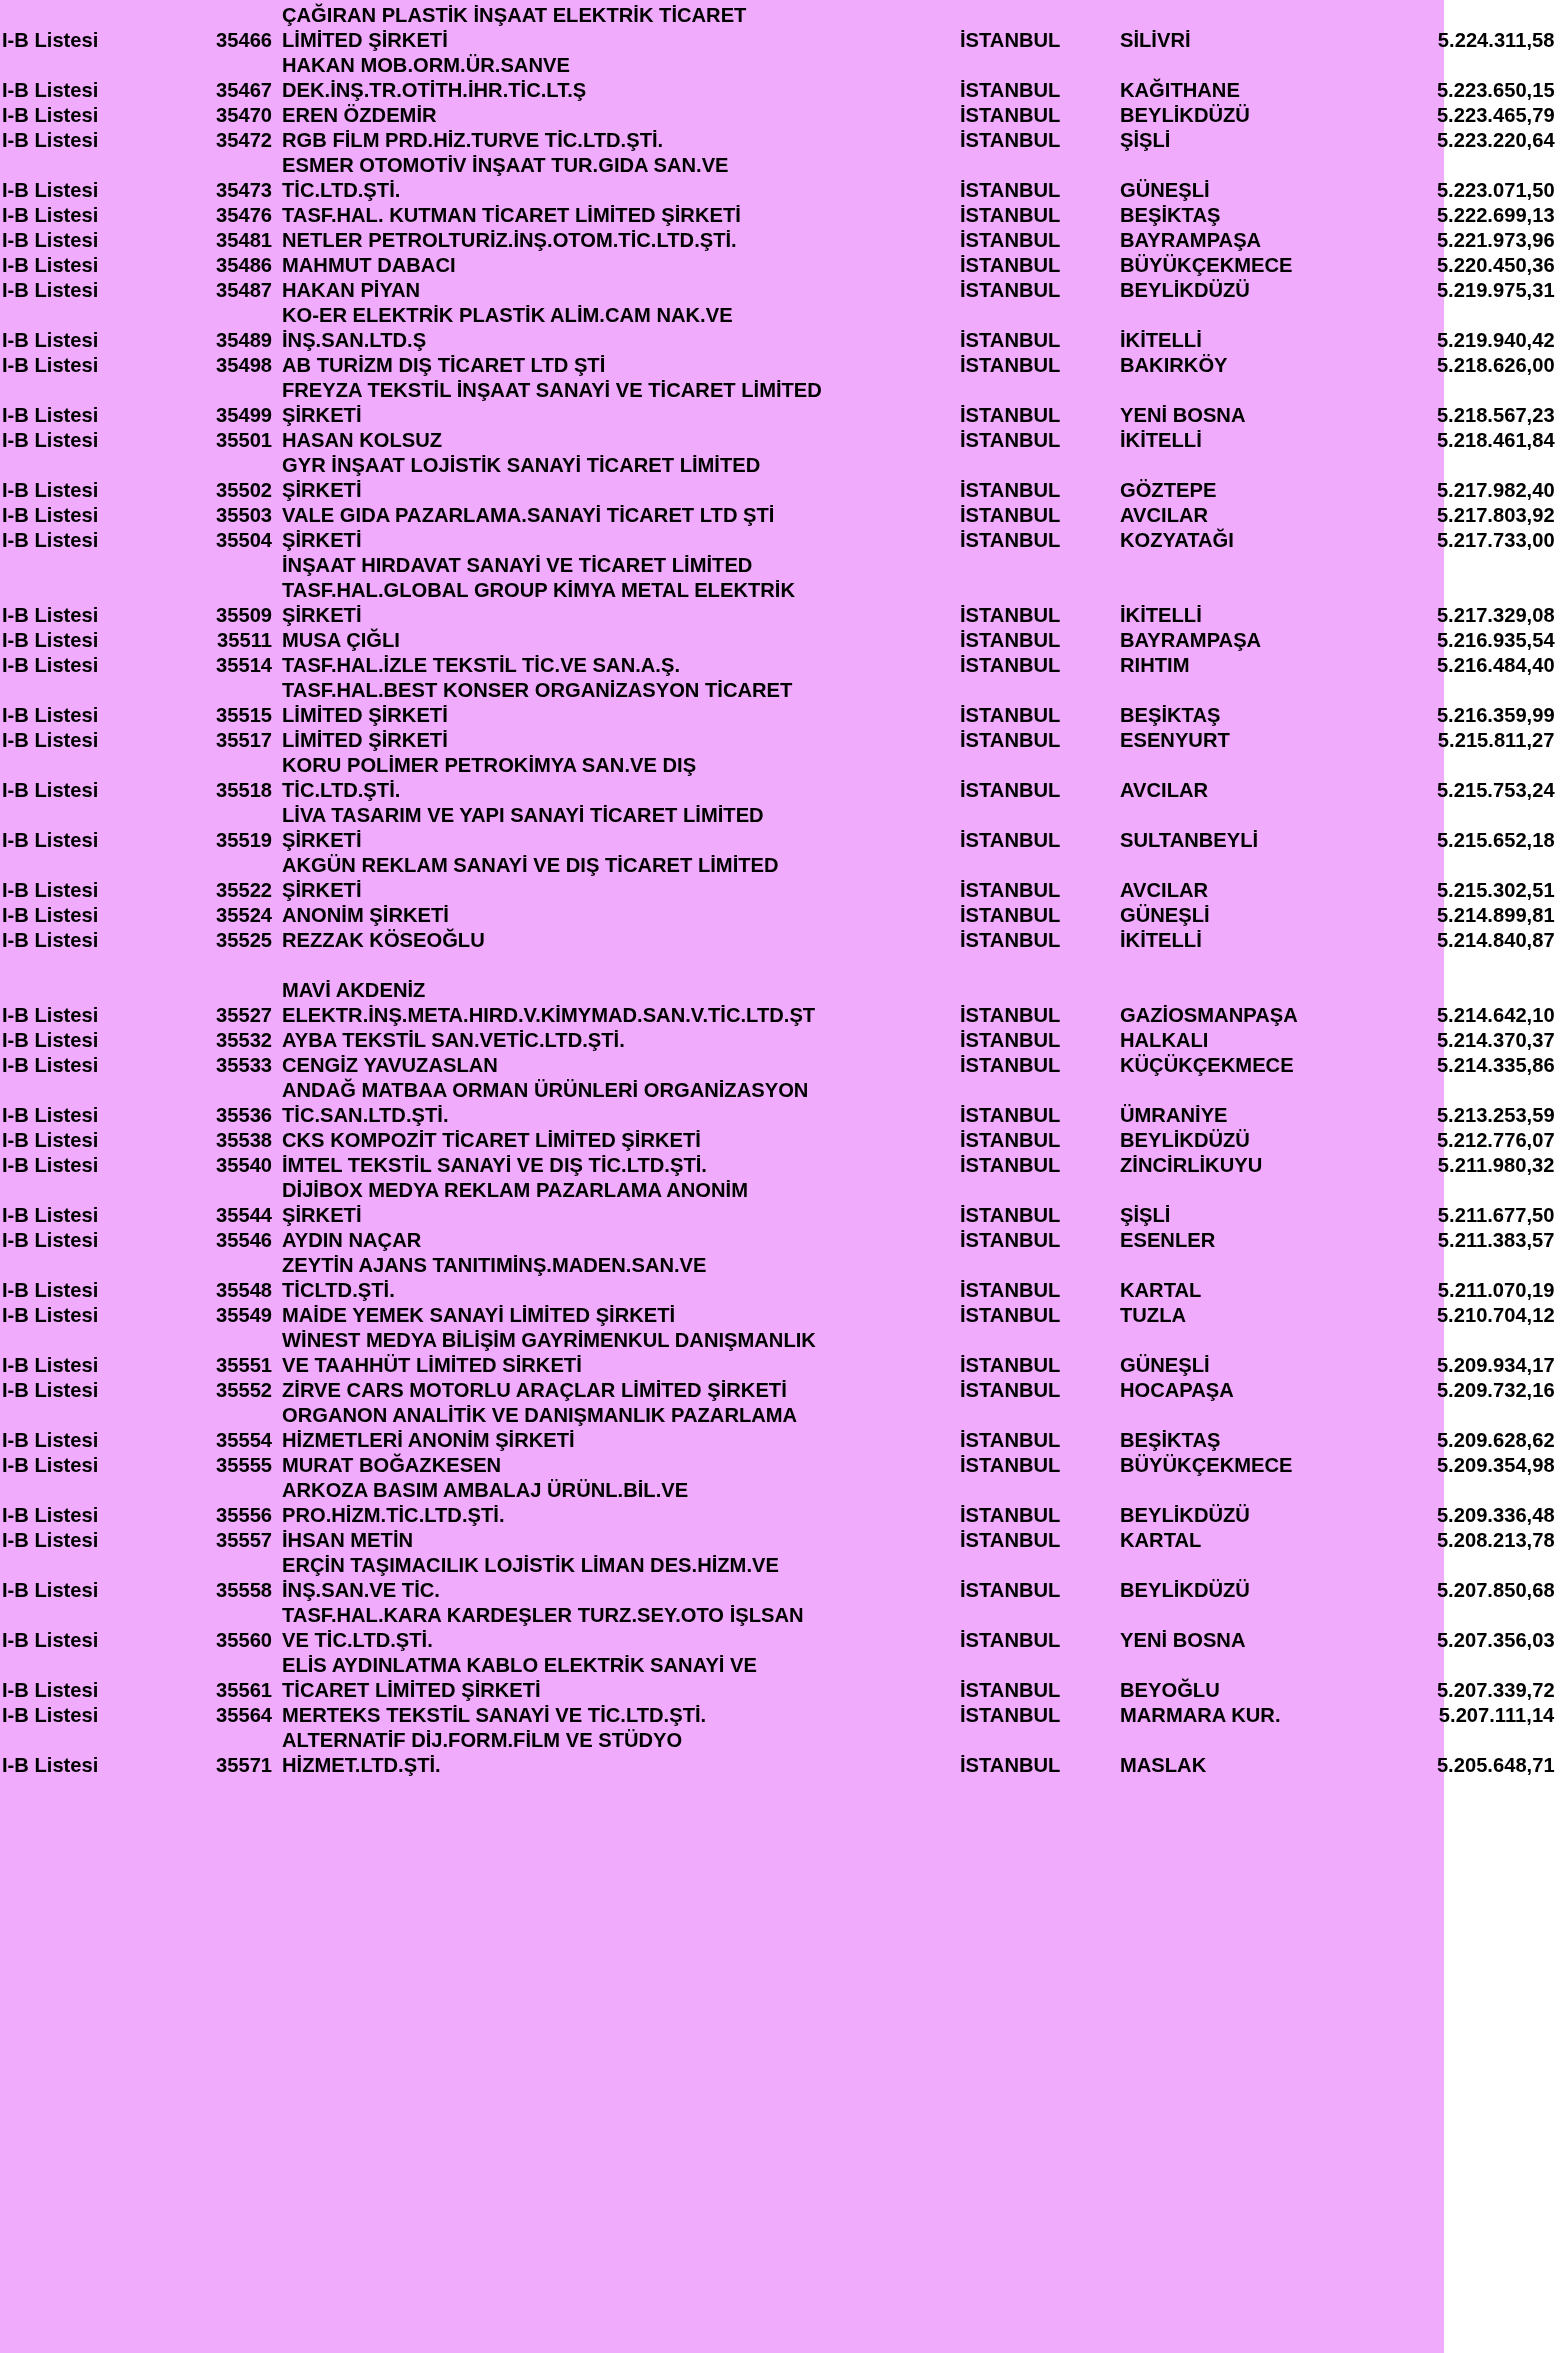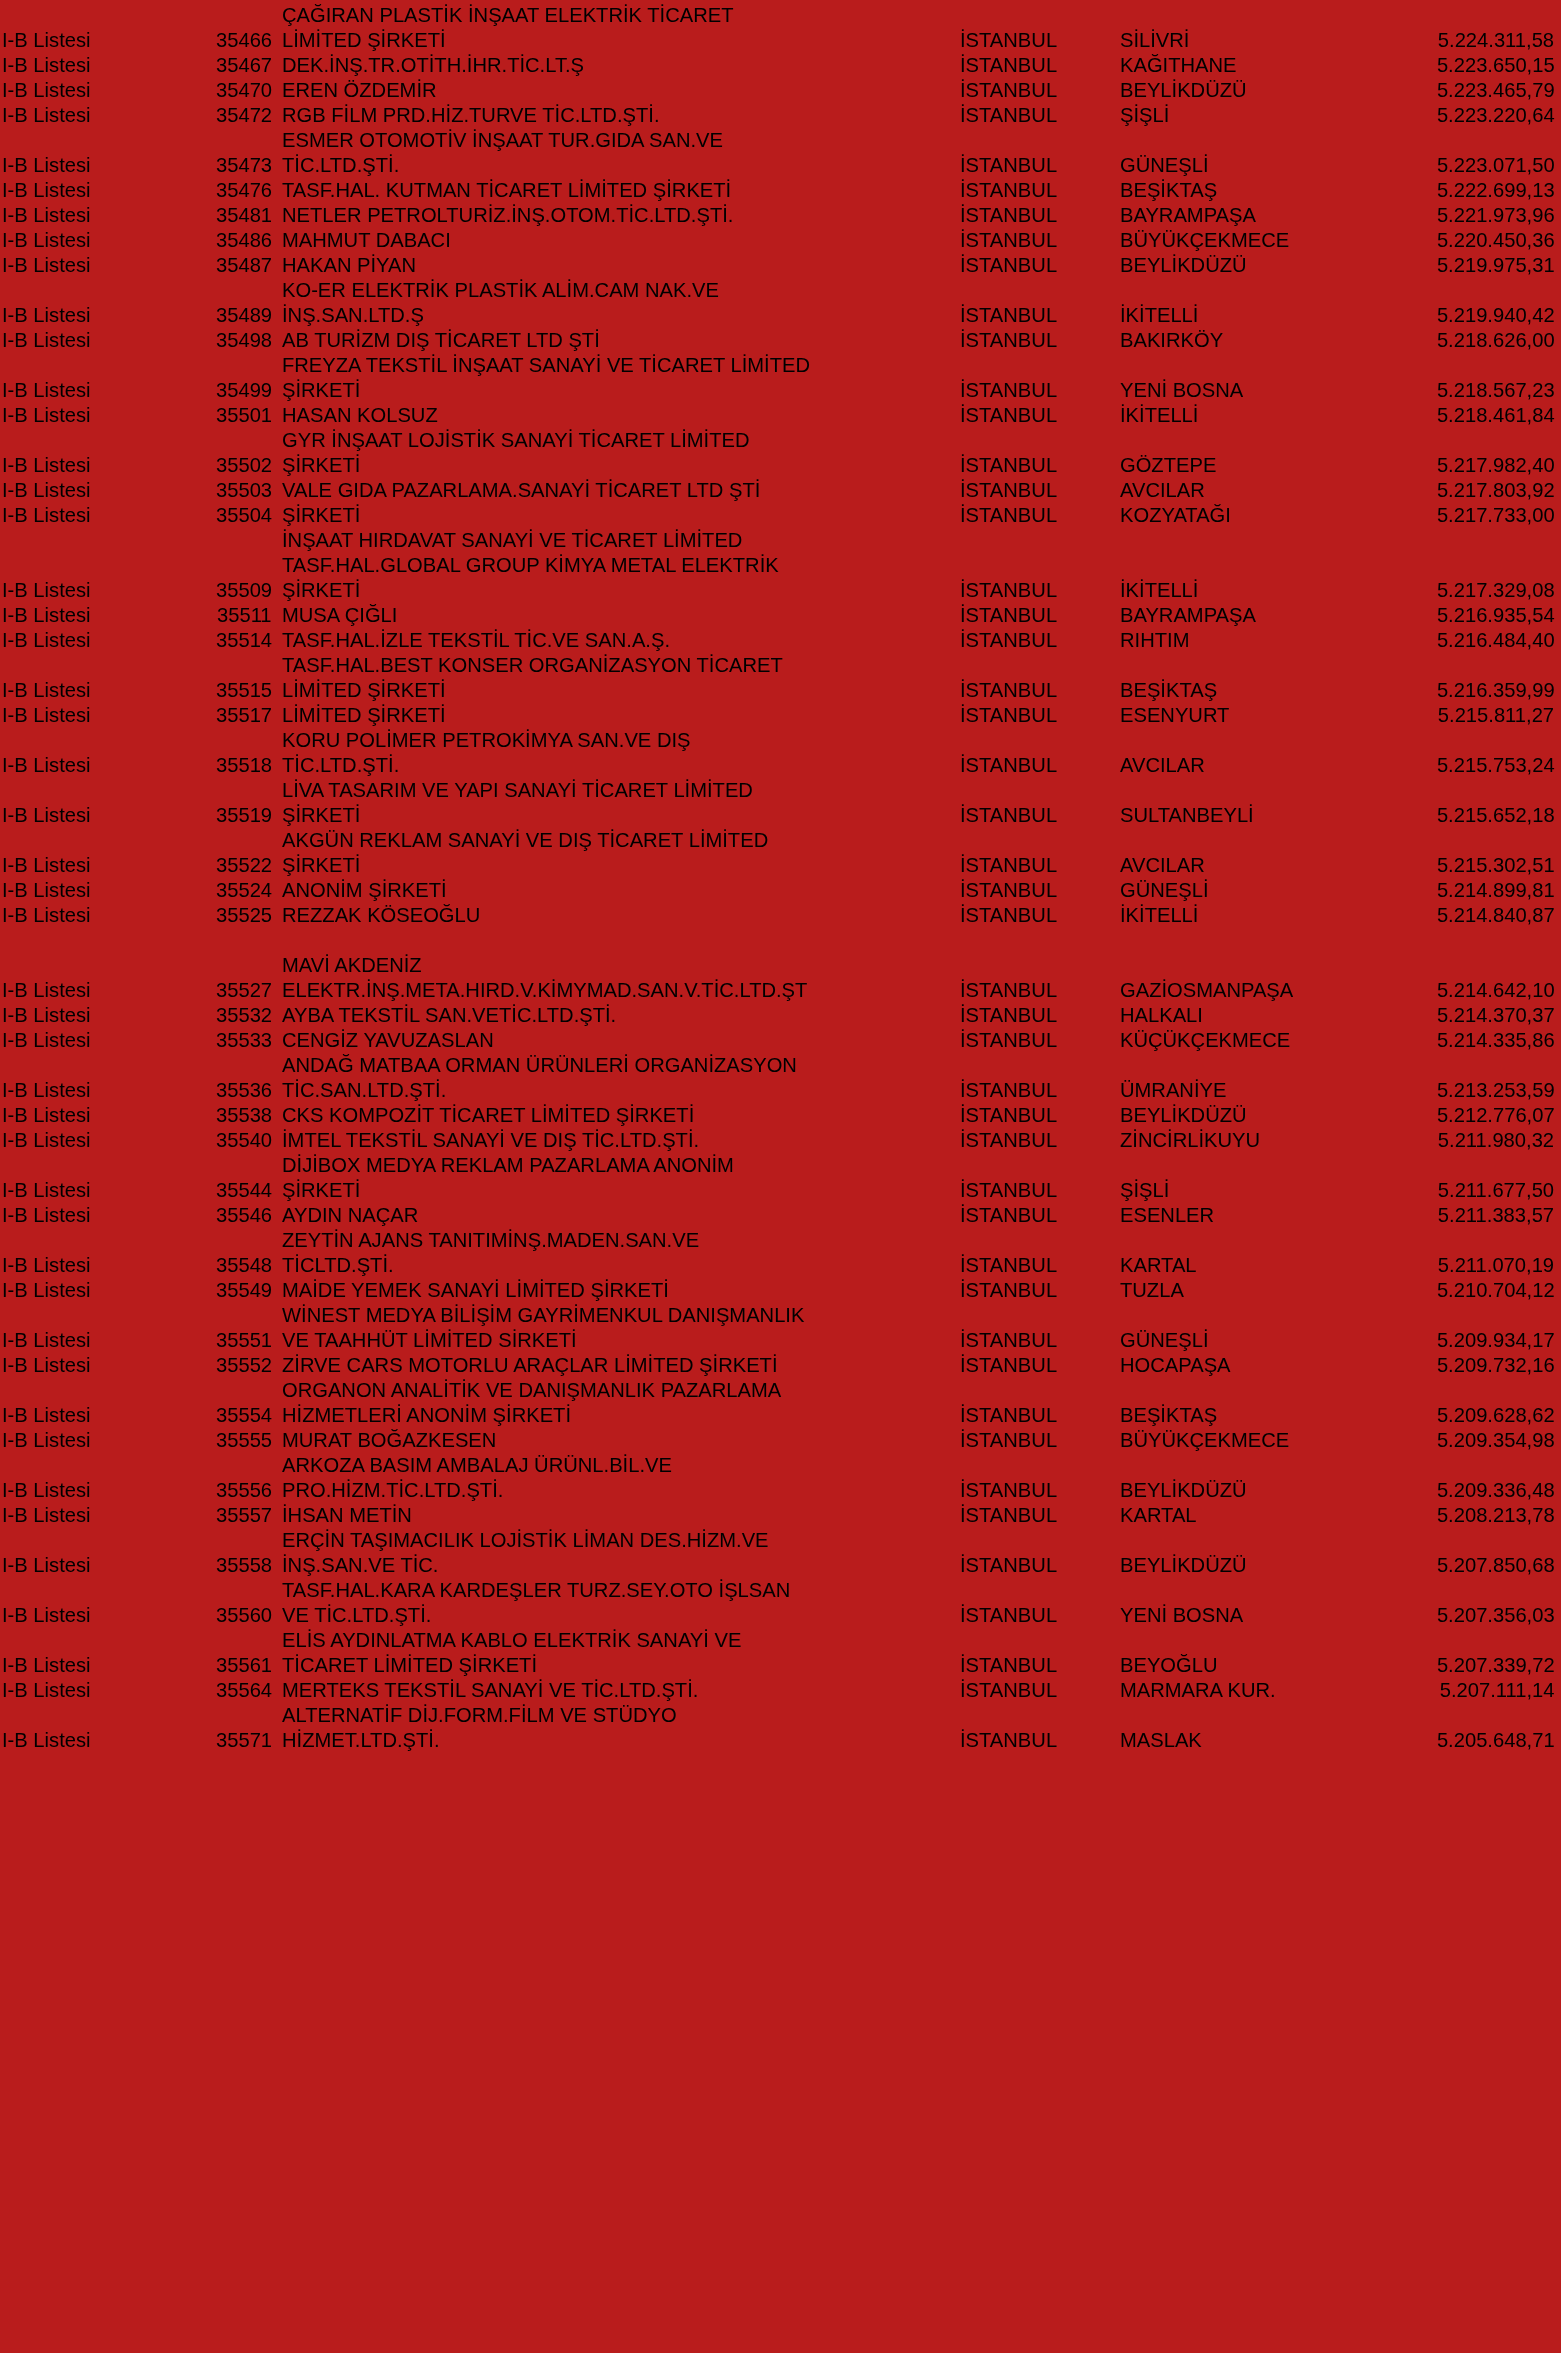--- a/index.html
+++ b/index.html
@@ -8,25 +8,26 @@
     background: #ffffff;
   }
   body {
     font-family: "Liberation Sans", "DejaVu Sans", sans-serif;
     color: #000000;
     width: 1565px;
     -webkit-font-smoothing: none;
   }
   #page {
     position: relative;
-    width: 1561px;
+    width: 1444px;
     min-height: 2354px;
-    background: #b91c1c;
+    background: #f0abfc;
     padding: 0;
     box-sizing: border-box;
+    font-weight: bold;
   }
   table.debt-table {
     border-collapse: collapse;
     width: 1565px;
     table-layout: fixed;
     font-size: 21px;
     line-height: 1.0;
   }
   table.debt-table td {
     padding: 0;
@@ -104,20 +105,28 @@
           <td class="cell-amt"></td>
         </tr>
         <tr class="data-row">
           <td class="cell-list"><span class="sq">I-B Listesi</span></td>
           <td class="cell-seq"><span class="sq">35466</span></td>
           <td class="cell-name"><span class="sq">LİMİTED ŞİRKETİ</span></td>
           <td class="cell-city"><span class="sq">İSTANBUL</span></td>
           <td class="cell-dist"><span class="sq">SİLİVRİ</span></td>
           <td class="cell-amt"><span class="sq-r">5.224.311,58</span></td>
         </tr>
+        <tr class="cont-row">
+          <td class="cell-list"></td>
+          <td class="cell-seq"></td>
+          <td class="cell-name"><span class="sq">HAKAN MOB.ORM.ÜR.SANVE</span></td>
+          <td class="cell-city"></td>
+          <td class="cell-dist"></td>
+          <td class="cell-amt"></td>
+        </tr>
         <tr class="data-row">
           <td class="cell-list"><span class="sq">I-B Listesi</span></td>
           <td class="cell-seq"><span class="sq">35467</span></td>
           <td class="cell-name"><span class="sq">DEK.İNŞ.TR.OTİTH.İHR.TİC.LT.Ş</span></td>
           <td class="cell-city"><span class="sq">İSTANBUL</span></td>
           <td class="cell-dist"><span class="sq">KAĞITHANE</span></td>
           <td class="cell-amt"><span class="sq-r">5.223.650,15</span></td>
         </tr>
         <tr class="data-row">
           <td class="cell-list"><span class="sq">I-B Listesi</span></td>

